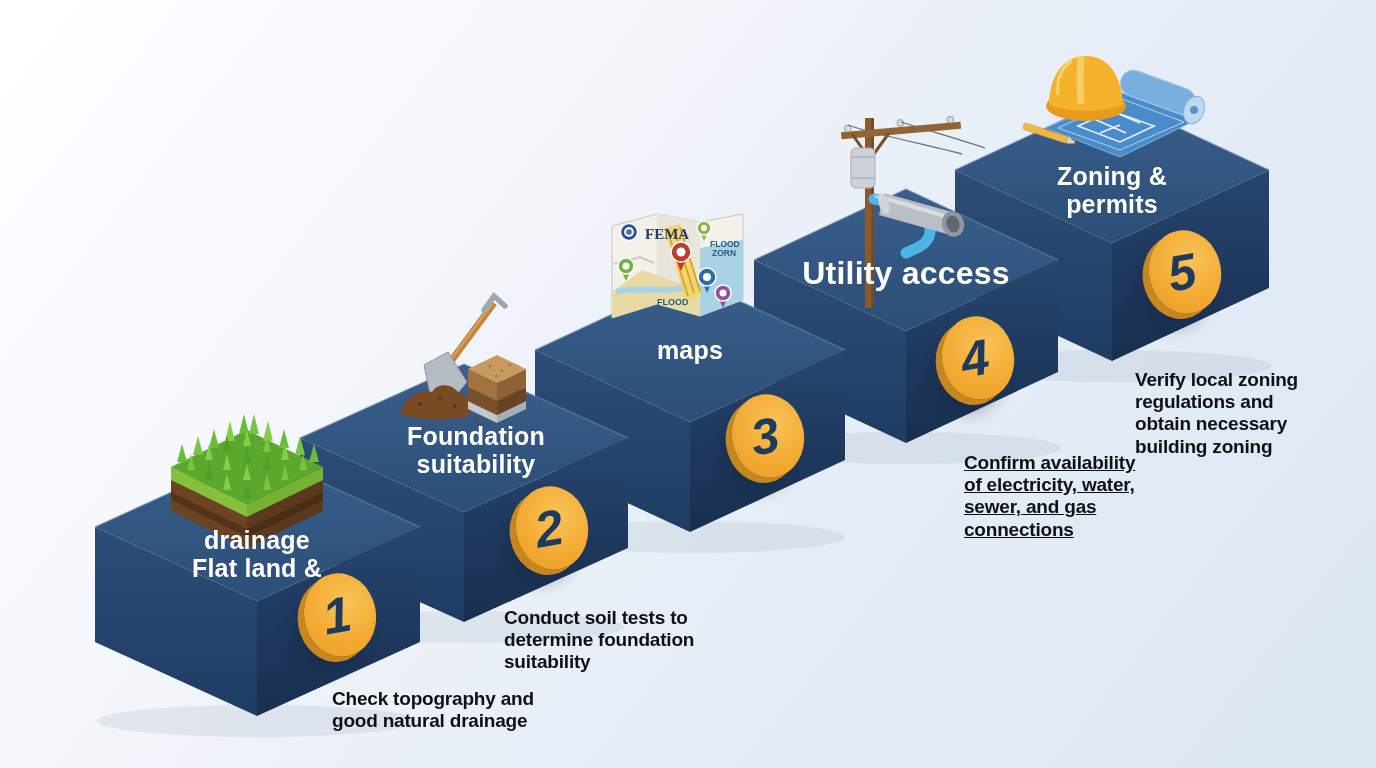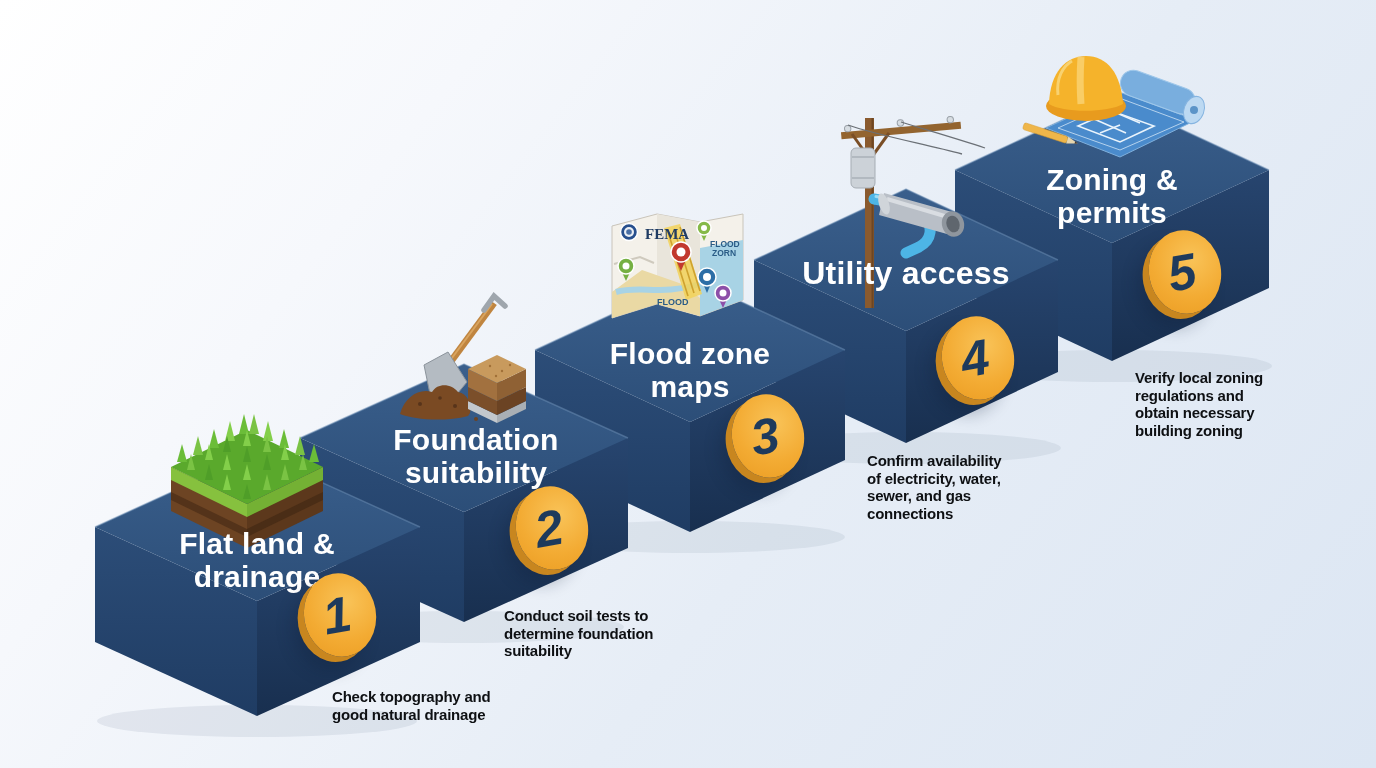--- a/index.html
+++ b/index.html
@@ -8,21 +8,21 @@
     font-family:"Liberation Sans",sans-serif;
     -webkit-font-smoothing:antialiased;
   }
   .scene{
     position:relative;width:1376px;height:768px;
     background:linear-gradient(128deg,#ffffff 0%,#f6f8fc 26%,#e6edf6 60%,#dce6f3 100%);
   }
   svg.blocks{position:absolute;left:0;top:0;}
 
   .title{
-    position:absolute;color:#ffffff;font-weight:700;font-size:30px;
+    position:absolute;color:#ffffff;font-weight:700;font-size:25px;
     line-height:1.10;text-align:center;letter-spacing:.2px;width:340px;
   }
   .title span{display:block;}
   .t1{left:87px;top:527px;}
   .t2{left:306px;top:423px;}
   .t3{left:520px;top:337px;}
   .t4{left:736px;top:256px;font-size:32px;}
   .t5{left:942px;top:163px;}
 
   .coin{
@@ -36,28 +36,28 @@
     font-size:50px;font-weight:700;font-style:italic;color:#1e3a5c;
     transform:translateX(-3px);
   }
   .c1{left:304px;top:573px;}
   .c2{left:516px;top:486px;}
   .c3{left:732px;top:394px;}
   .c4{left:942px;top:316px;}
   .c5{left:1149px;top:230px;}
 
   .desc{
-    position:absolute;color:#0e1013;font-weight:700;font-size:15px;
+    position:absolute;color:#0e1013;font-weight:700;font-size:19px;
     line-height:1.17;letter-spacing:-0.2px;
   }
   .desc span{display:block;white-space:nowrap;}
   .d1{left:332px;top:688px;}
   .d2{left:504px;top:607px;}
   .d3{left:708px;top:530px;}
-  .d4{left:867px;top:452px;}
+  .d4{left:964px;top:452px;text-decoration:underline;}
   .d5{left:1135px;top:369px;}
 </style>
 </head>
 <body>
 
 <div class="scene">
 
   <svg class="blocks" width="1376" height="768" viewBox="0 0 1376 768">
     <defs>
       <linearGradient id="gTop" x1="0" y1="0" x2="0" y2="1">
@@ -261,29 +261,28 @@
           <path d="M281,480 l4,-16 l4,16 z" fill="#7ac344"></path>
             <path d="M223,490 l4,-16 l4,16 z" fill="#83cf4a"></path>
           <path d="M263,490 l4,-16 l4,16 z" fill="#7ac344"></path>
             <path d="M243,499 l4,-15 l4,15 z" fill="#4f9e28"></path>
         </g>
       </g>
     </g>
   </svg>
 
   <div class="title t1">
+    <span>drainage</span>
     <span>Flat land &amp;</span>
-    <span>drainage</span>
   </div>
   <div class="title t2">
     <span>Foundation</span>
     <span>suitability</span>
   </div>
   <div class="title t3">
-    <span>Flood zone</span>
     <span>maps</span>
   </div>
   <div class="title t4">
     <span>Utility access</span>
   </div>
   <div class="title t5">
     <span>Zoning &amp;</span>
     <span>permits</span>
   </div>
 

